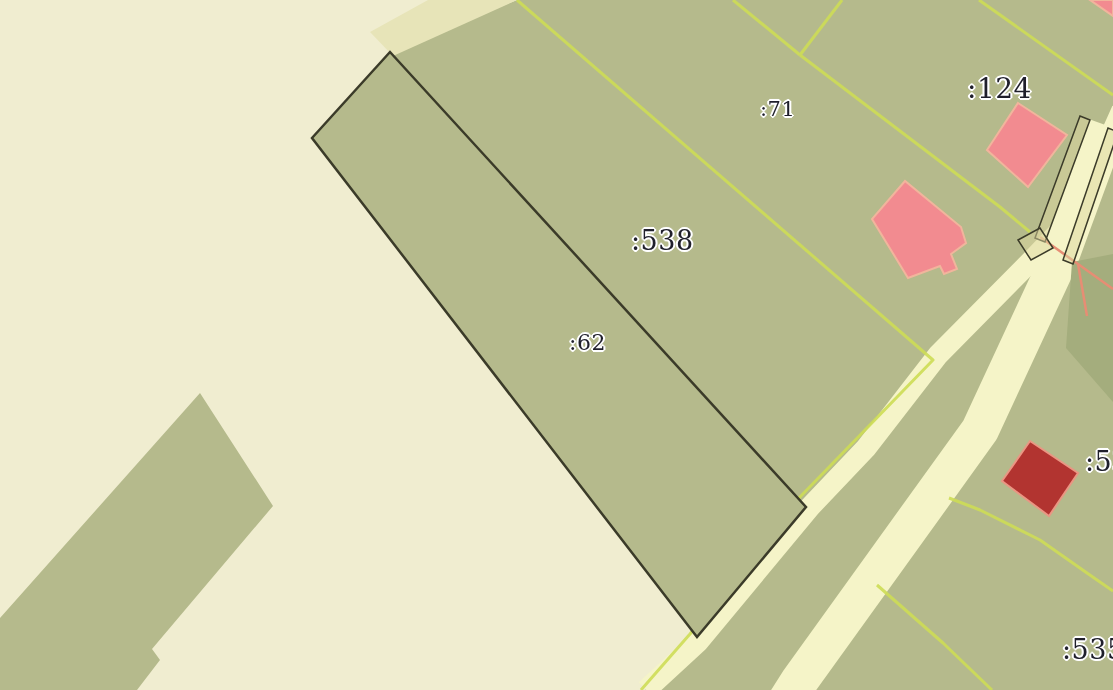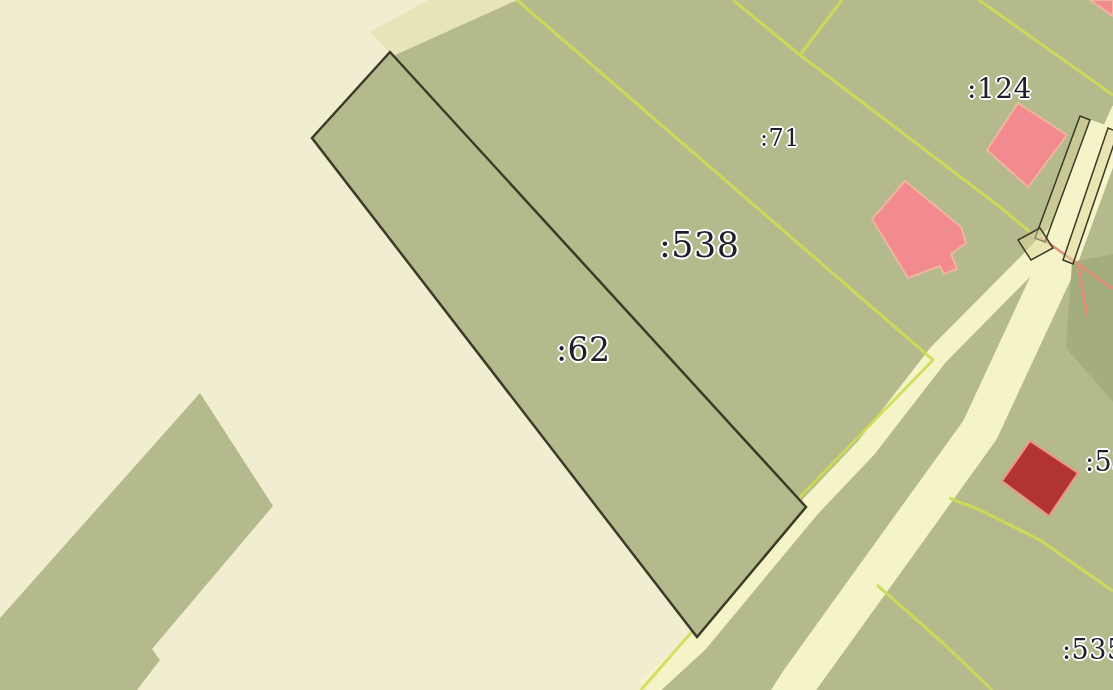--- a/index.html
+++ b/index.html
@@ -63,19 +63,19 @@
     <polygon points="390,52 312,138 697,637 806,507" style="fill:var(--green);stroke:var(--outline_dark);stroke-width:2.5;stroke-linejoin:miter;"></polygon>
 
     <polygon points="200,393 273,506 152,649 160,660 137,690 0,690 0,618" style="fill:var(--green);"></polygon>
 
     <polygon points="1018,103 1067,135 1028,187 987,150" style="fill:var(--building_pink);stroke:var(--building_pink_stroke);stroke-width:2;"></polygon>
     <polygon points="905,181 872,219 908,278 940,266 944,274 957,269 951,254 966,243 961,227" style="fill:var(--building_pink);stroke:var(--building_pink_stroke);stroke-width:2;"></polygon>
     <polygon points="1030,441 1002,481 1049,516 1078,473" style="fill:var(--building_red);stroke:var(--building_red_stroke);stroke-width:2;"></polygon>
     <polygon points="1090,0 1113,0 1113,16" style="fill:var(--building_pink);stroke:var(--building_pink_stroke);stroke-width:2;"></polygon>
   </svg>
 
-  <div class="parcel-label" style="left:556px;top:330px;font-size:33px;">:62</div>
-  <div class="parcel-label" style="left:659px;top:225px;font-size:35px;text-align:right;">:538</div>
-  <div class="parcel-label" style="left:760px;top:124px;font-size:24px;">:71</div>
+  <div class="parcel-label" style="left:569px;top:330px;font-size:22px;">:62</div>
+  <div class="parcel-label" style="left:631px;top:225px;font-size:27px;text-align:right;">:538</div>
+  <div class="parcel-label" style="left:760px;top:97px;font-size:21px;">:71</div>
   <div class="parcel-label" style="left:967px;top:72px;font-size:28px;">:124</div>
   <div class="parcel-label" style="left:1085px;top:446px;font-size:27px;">:53</div>
   <div class="parcel-label" style="left:1062px;top:634px;font-size:27px;">:535</div>
 </div>
 
 </body></html>

